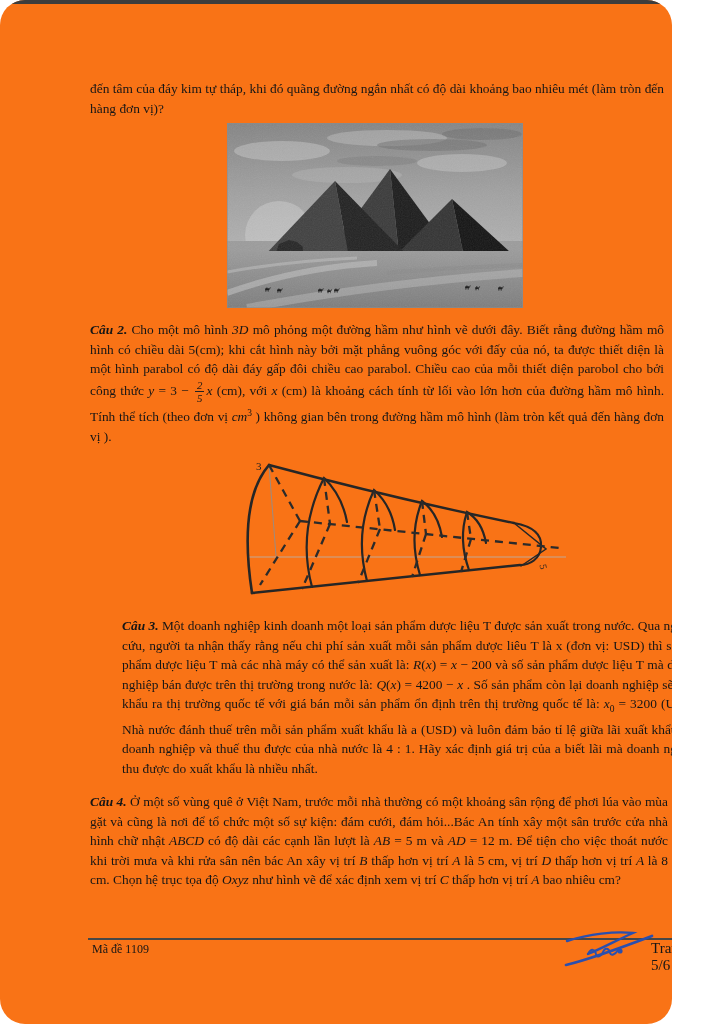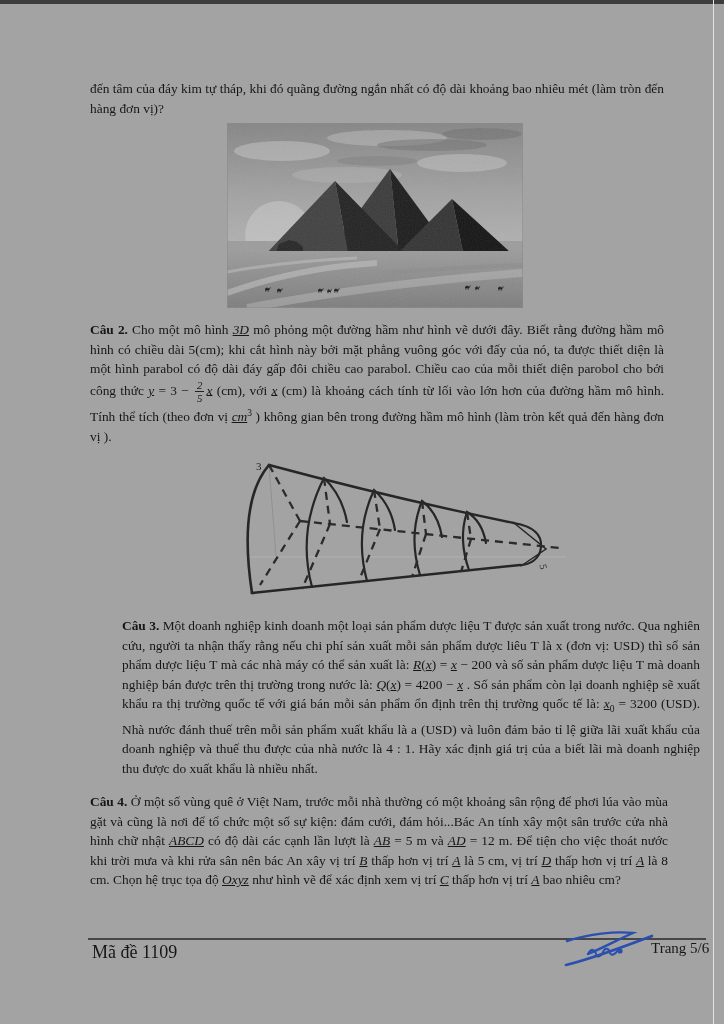--- a/index.html
+++ b/index.html
@@ -1,36 +1,36 @@
 <!DOCTYPE html>
 <html><head>
 <meta charset="utf-8">
 <style>
   html,body{margin:0;padding:0;background:#ffffff;}
-  .page{position:relative;width:724px;height:1024px;background:#a3a3a3;overflow:hidden;
-        font-family:"Liberation Serif","DejaVu Serif",serif;color:#161616;}
+  .page{position:relative;width:672px;height:1024px;background:#f97316;overflow:hidden;
+        font-family:"Liberation Serif","DejaVu Serif",serif;color:#161616;border-radius:25px;}
   .scan-top-edge{position:absolute;left:0;top:0;width:724px;height:4px;background:#3d3d3d;}
   .scan-right-edge{position:absolute;left:713px;top:0;width:1px;height:1024px;background:#e4e4e2;}
   .para{position:absolute;margin:0;text-align:justify;font-size:13.4px;line-height:19.6px;}
   .para-intro{left:90px;top:79px;width:574px;}
   .para-q2{left:90px;top:320px;width:574px;}
   .para-q3{left:90px;top:616px;width:578px;margin-left:32px;}
   .para-q4{left:90px;top:792px;width:578px;}
-  .seg-b{font-weight:bold;}
-  .seg-i{font-style:italic;text-decoration:underline;}
+  .seg-b{font-weight:bold;font-style:italic;}
+  .seg-i{font-style:italic;}
   sup,sub{font-size:9.5px;}
   .frac{display:inline-block;vertical-align:middle;text-align:center;font-size:10.8px;
         line-height:1.12;padding:0 2px;font-style:italic;}
   .frac .num{display:block;border-bottom:1px solid #222;padding:0 2px;}
   .frac .den{display:block;}
   .fig{position:absolute;margin:0;}
   .fig-pyramids{left:227px;top:123px;width:296px;height:185px;}
   .fig-tunnel{left:164px;top:453px;width:414px;height:156px;}
   .footer-divider{position:absolute;left:88px;top:938px;width:618px;height:1.6px;background:#474747;}
-  .footer-code{position:absolute;left:92px;top:942px;font-size:18px;}
+  .footer-code{position:absolute;left:92px;top:942px;font-size:12px;}
   .footer-page{position:absolute;left:651px;top:940px;font-size:15px;}
   .signature{position:absolute;left:563px;top:927px;width:92px;height:42px;}
   svg{display:block;}
 </style>
 </head>
 <body>
 
 <div class="page">
 
   <div class="scan-top-edge"></div>

